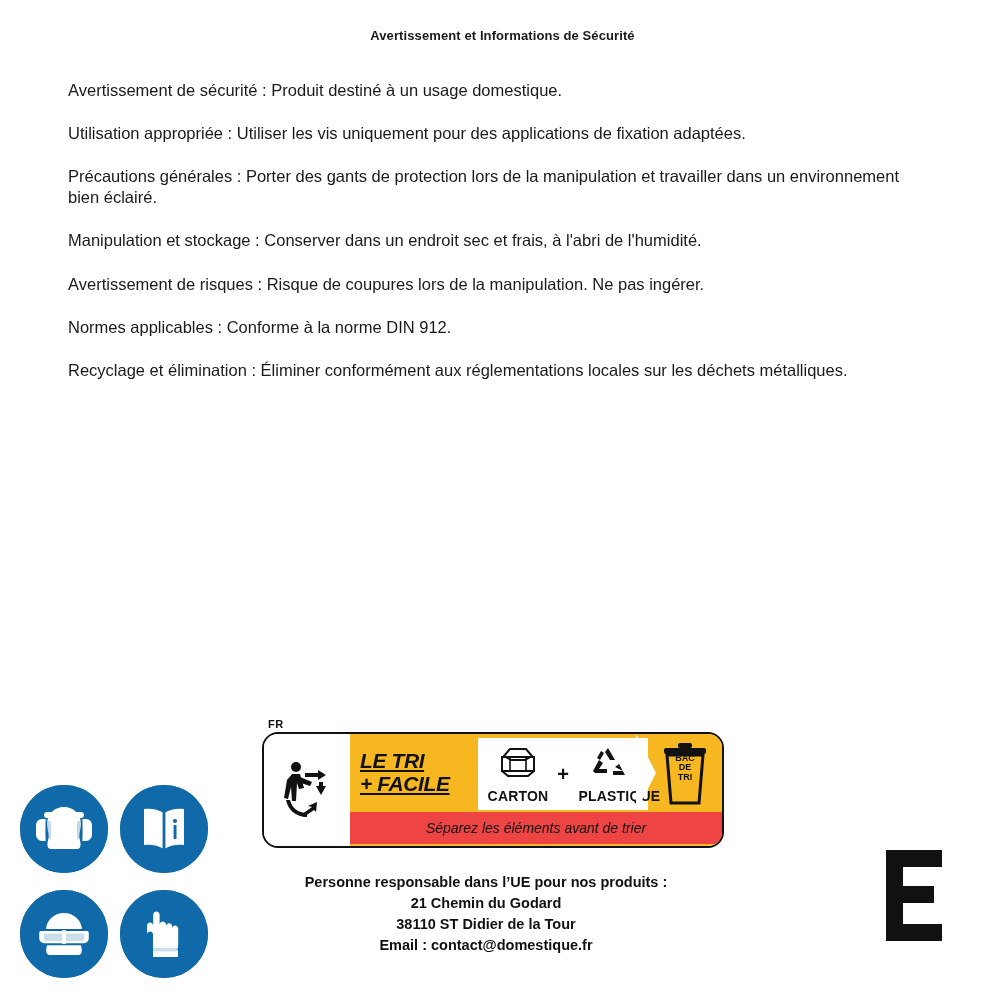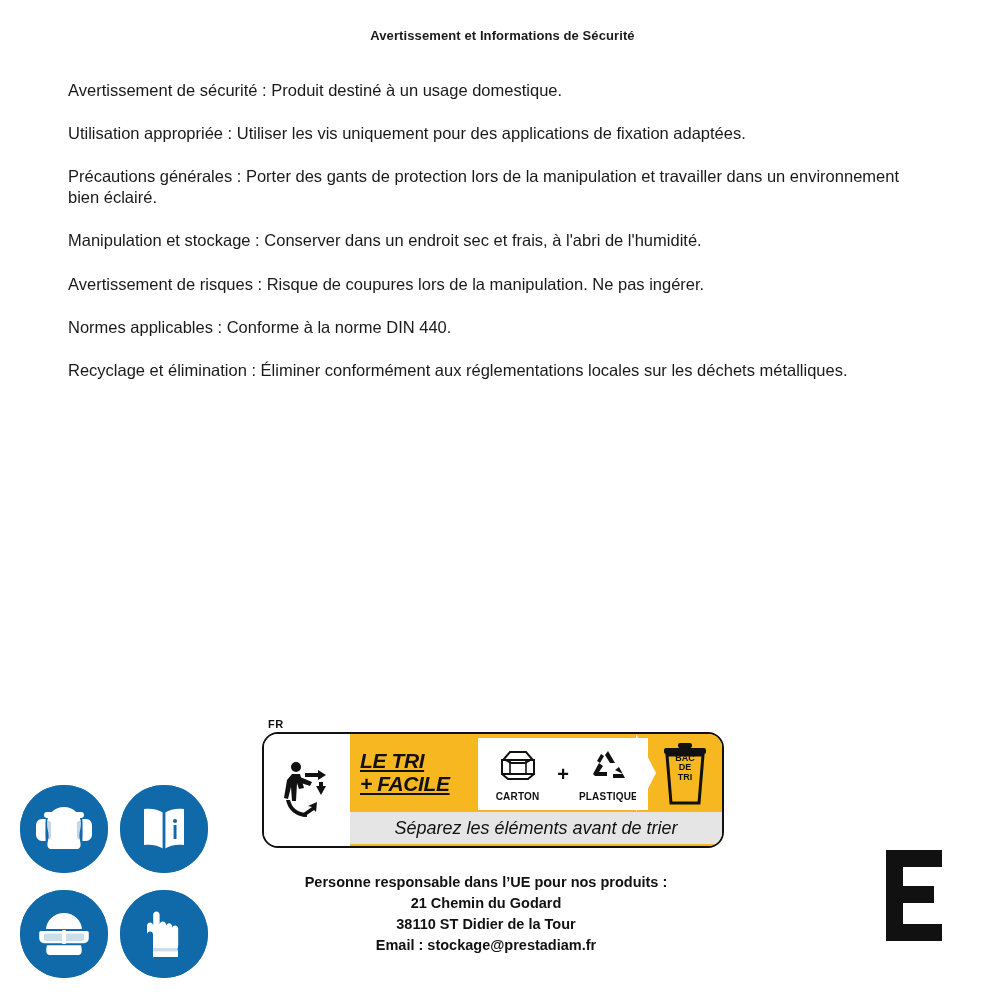--- a/index.html
+++ b/index.html
@@ -133,21 +133,21 @@
     height: 72px;
     display: flex;
     align-items: center;
     justify-content: space-evenly;
   }
   .mat {
     text-align: center;
     width: 60px;
   }
   .mat-label {
-    font-size: 10px;
+    font-size: 14px;
     font-weight: bold;
     color: #111;
     letter-spacing: 0.2px;
     margin-top: 6px;
   }
   .plus-sign {
     font-size: 20px;
     font-weight: bold;
     color: #111;
   }
@@ -168,25 +168,25 @@
     font-weight: bold;
     line-height: 1.05;
     color: #111;
   }
   .tri-bottom {
     position: absolute;
     left: 86px;
     top: 78px;
     width: 372px;
     height: 32px;
-    background: #e5e5e5;
+    background: #ef4444;
     display: flex;
     align-items: center;
     justify-content: center;
-    font-size: 18px;
+    font-size: 14px;
     font-style: italic;
     color: #111;
   }
   .tri-arrow {
     position: absolute;
     left: 372px;
     top: 0;
     width: 0;
     height: 0;
     border-top: 39px solid transparent;
@@ -222,21 +222,21 @@
 <div class="page">
 
   <div class="doc-title">Avertissement et Informations de Sécurité</div>
 
   <div class="body-text">
     <p class="para">Avertissement de sécurité : Produit destiné à un usage domestique.</p>
     <p class="para">Utilisation appropriée : Utiliser les vis uniquement pour des applications de fixation adaptées.</p>
     <p class="para">Précautions générales : Porter des gants de protection lors de la manipulation et travailler dans un environnement bien éclairé.</p>
     <p class="para">Manipulation et stockage : Conserver dans un endroit sec et frais, à l'abri de l'humidité.</p>
     <p class="para">Avertissement de risques : Risque de coupures lors de la manipulation. Ne pas ingérer.</p>
-    <p class="para">Normes applicables : Conforme à la norme DIN 440.</p>
+    <p class="para">Normes applicables : Conforme à la norme DIN 912.</p>
     <p class="para">Recyclage et élimination : Éliminer conformément aux réglementations locales sur les déchets métalliques.</p>
   </div>
 
   <div class="picto-grid">
 
     <div class="picto p1">
       <svg width="88" height="88" viewBox="0 0 88 88">
         <circle cx="44" cy="44" r="44" fill="#1069a8"></circle>
 
         <path d="M44 20c-10 0-18 8-18 18v18c0 4 3 7 7 7h22c4 0 7-3 7-7V38c0-10-8-18-18-18z" fill="#ffffff" opacity="0"></path>
@@ -352,21 +352,21 @@
       </div>
 
       <div class="tri-bottom">Séparez les éléments avant de trier</div>
     </div>
   </div>
 
   <div class="address">
     <div><span>Personne responsable dans l’</span><span>UE</span><span> pour nos produits :</span></div>
     <div>21 Chemin du Godard</div>
     <div>38110 ST Didier de la Tour</div>
-    <div>Email : stockage@prestadiam.fr</div>
+    <div>Email : contact@domestique.fr</div>
   </div>
 
   <div class="ce-mark">
     <svg width="150" height="115" viewBox="0 0 150 115">
       <path d="M62 12a45 45 0 1 0 0 91 45 45 0 0 1 0-91z" fill="#111" transform="translate(-8,0)"></path>
       <circle cx="54" cy="57.5" r="31" fill="#ffffff"></circle>
       <path d="M72 26.5a31 31 0 1 0 0 62z" fill="#ffffff"></path>
       <g fill="#111">
         <path d="M85 12h58v16H85z" opacity="0"></path>
       </g>

